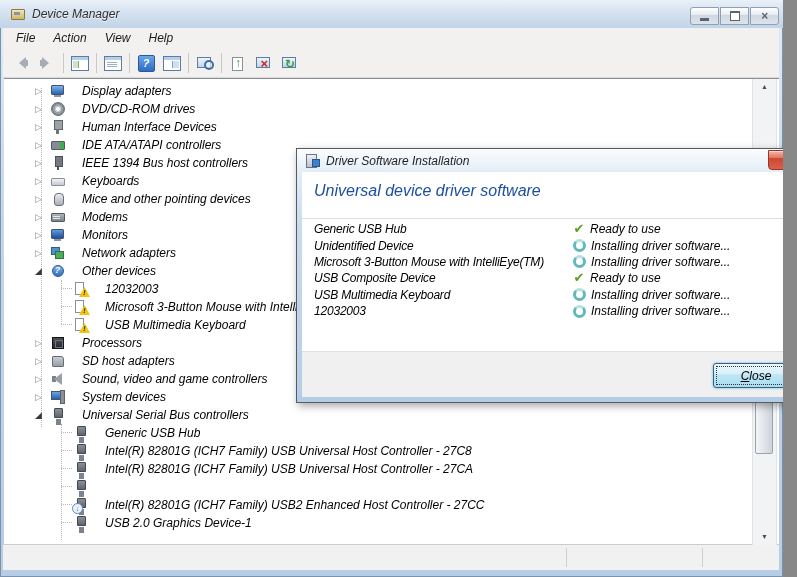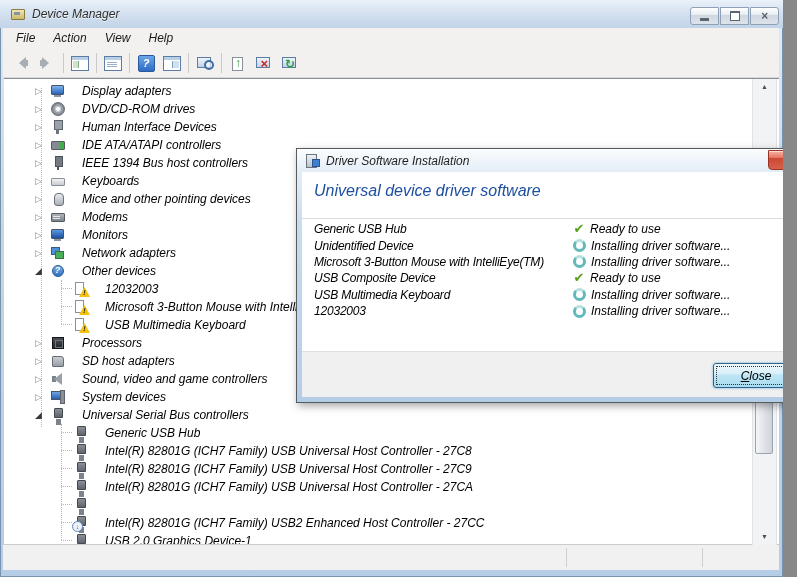--- a/index.html
+++ b/index.html
@@ -321,24 +321,20 @@
         <div class="trow l1">
           <span class="ic ic-usb"></span>
           <span class="tlabel">Generic USB Hub</span>
         </div>
         <div class="trow l1">
           <span class="ic ic-usb"></span>
           <span class="tlabel">Intel(R) 82801G (ICH7 Family) USB Universal Host Controller - 27C8</span>
         </div>
         <div class="trow l1">
           <span class="ic ic-usb"></span>
-          <span class="tlabel">Intel(R) 82801G (ICH7 Family) USB Universal Host Controller - 27C9</span>
-        </div>
-        <div class="trow l1">
-          <span class="ic ic-usb"></span>
           <span class="tlabel">Intel(R) 82801G (ICH7 Family) USB Universal Host Controller - 27CA</span>
         </div>
         <div class="trow l1">
           <span class="ic ic-usb"></span>
         </div>
         <div class="trow l1">
           <span class="ic ic-usb-down"></span>
           <span class="tlabel">Intel(R) 82801G (ICH7 Family) USB2 Enhanced Host Controller - 27CC</span>
         </div>
         <div class="trow l1">

